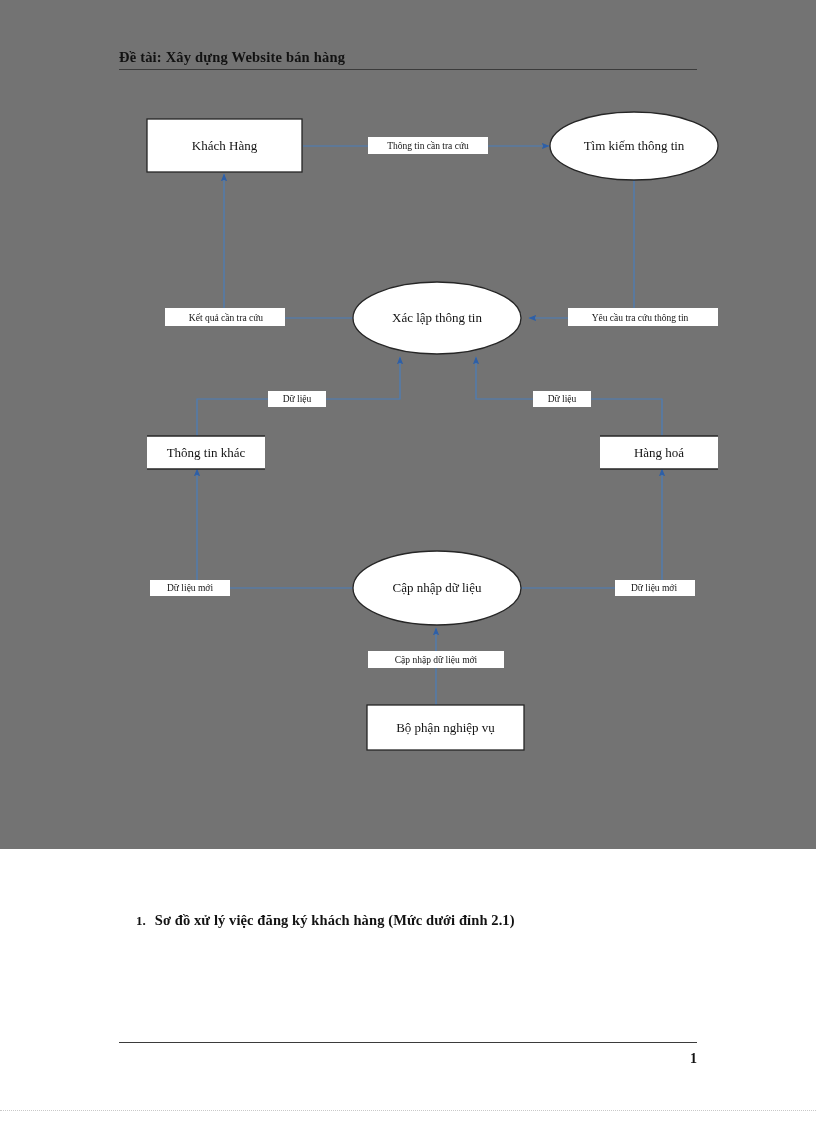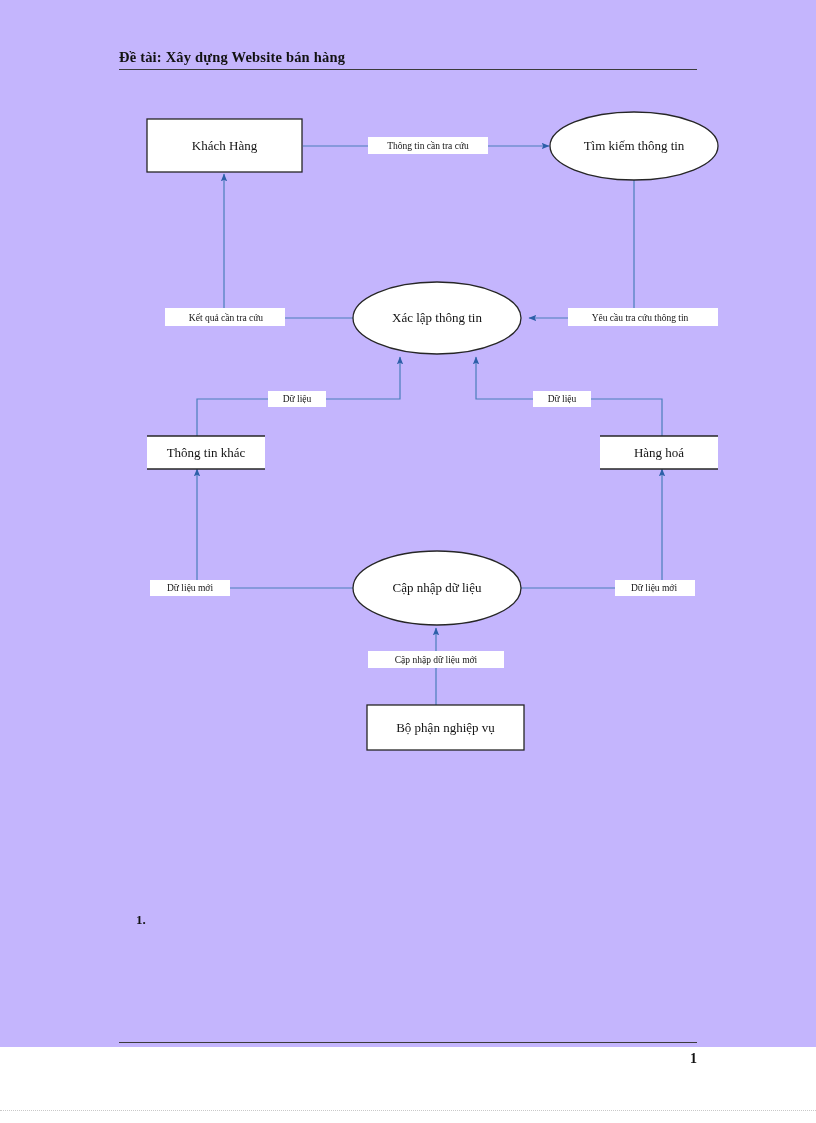--- a/index.html
+++ b/index.html
@@ -12,22 +12,22 @@
     height: 1123px;
     position: relative;
     font-family: "Liberation Serif", "DejaVu Serif", serif;
     color: #1a1a1a;
     overflow: hidden;
   }
   .page {
     position: absolute;
     left: 0; top: 0;
     width: 816px;
-    height: 1047px;
-    background: #c4b5fd;
+    height: 849px;
+    background: #737373;
   }
 
   
   .header {
     position: absolute;
     left: 119px;
     top: 48px;
     width: 578px;
   }
   .header-title {
@@ -218,20 +218,21 @@
 
       <g>
         <rect x="367" y="610" width="157" height="45" fill="#ffffff" stroke="#262626" stroke-width="1.3"></rect>
         <text class="node-label" x="445.5" y="637" text-anchor="middle">Bộ phận nghiệp vụ</text>
       </g>
     </svg>
   </div>
 
   <div class="section-heading">
     <span class="section-number">1.</span>
+    <span class="section-text">Sơ đồ xử lý việc đăng ký khách hàng (Mức dưới đỉnh 2.1)</span>
   </div>
 
   <div class="footer">
     <div class="footer-rule"></div>
     <div class="footer-page">1</div>
   </div>
 
   <div class="scan-edge"></div>
 </div>
 

